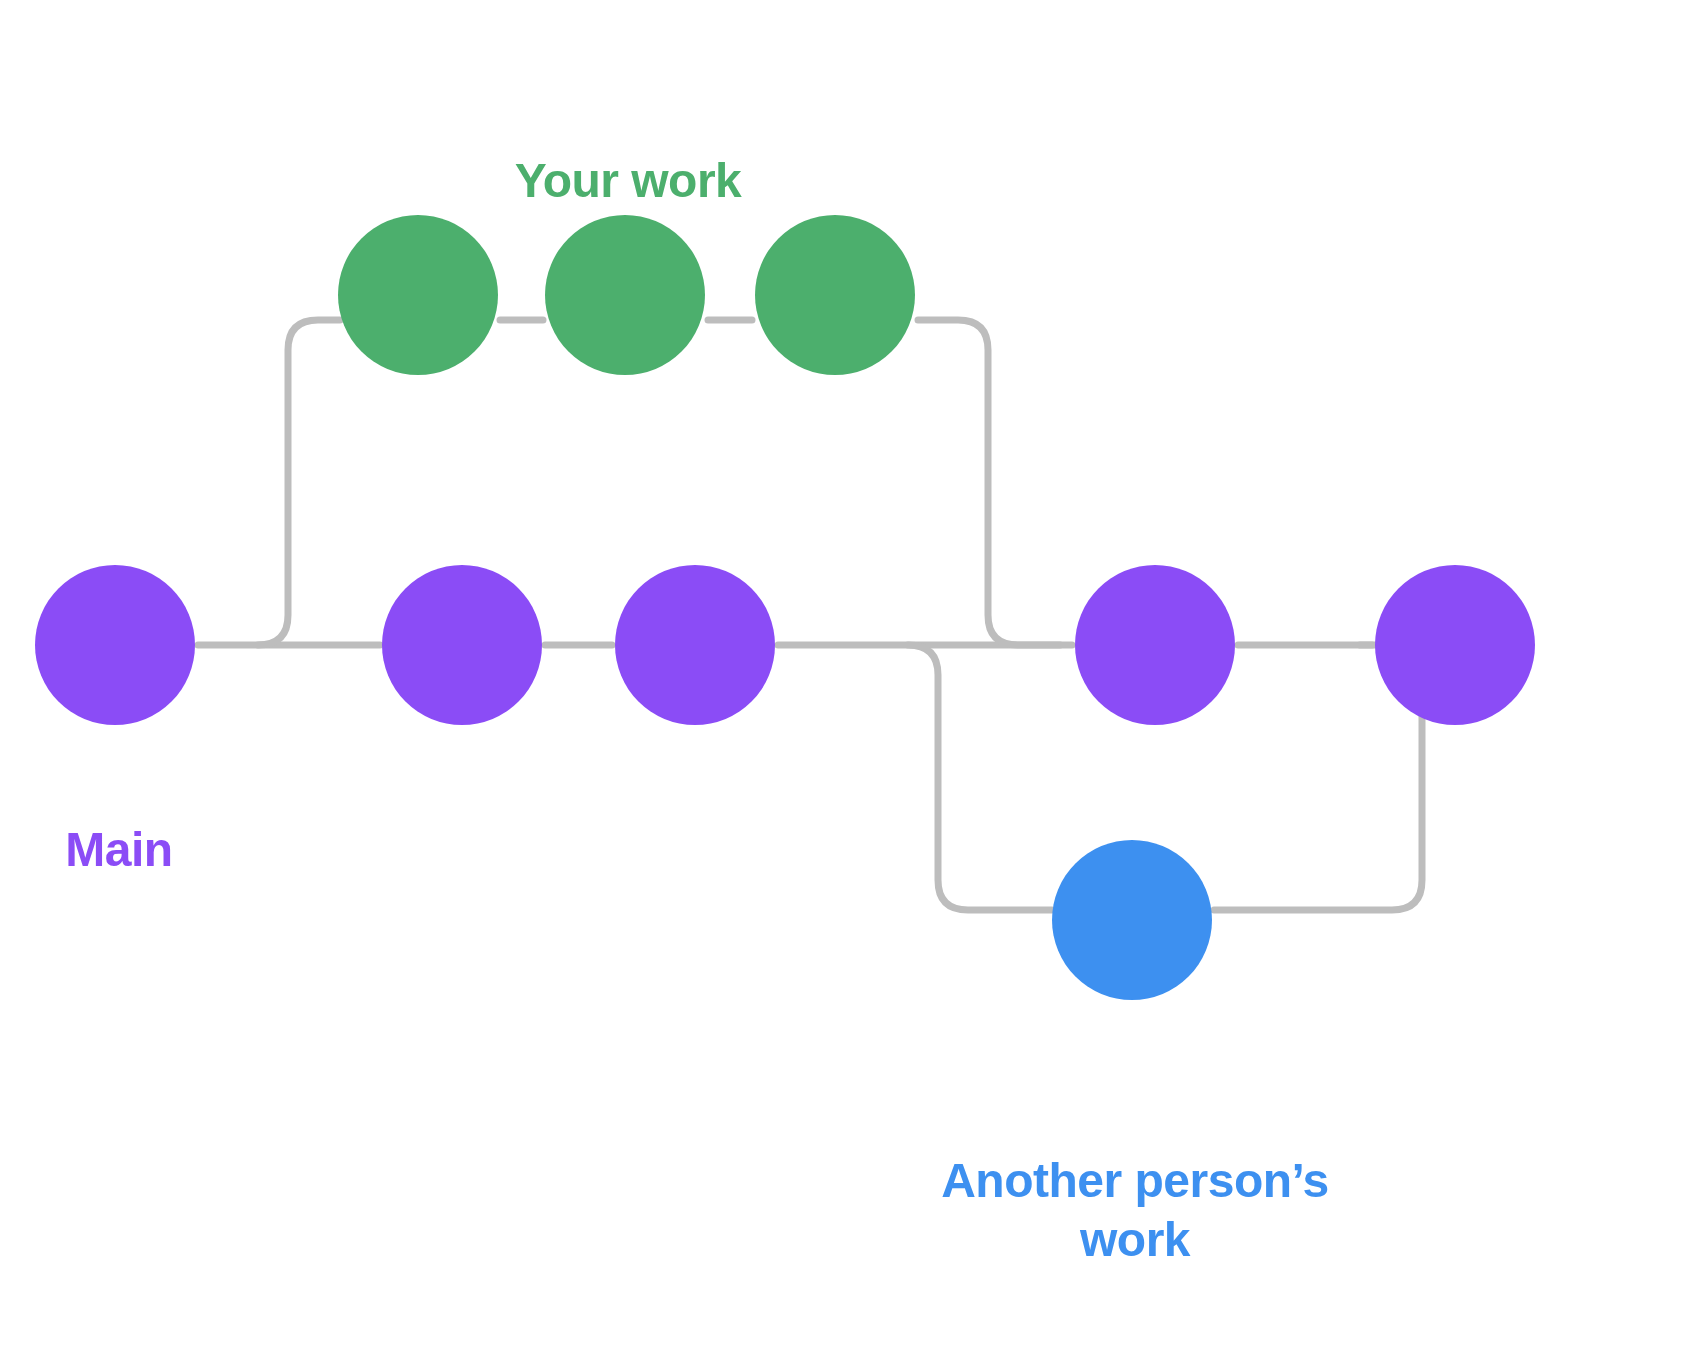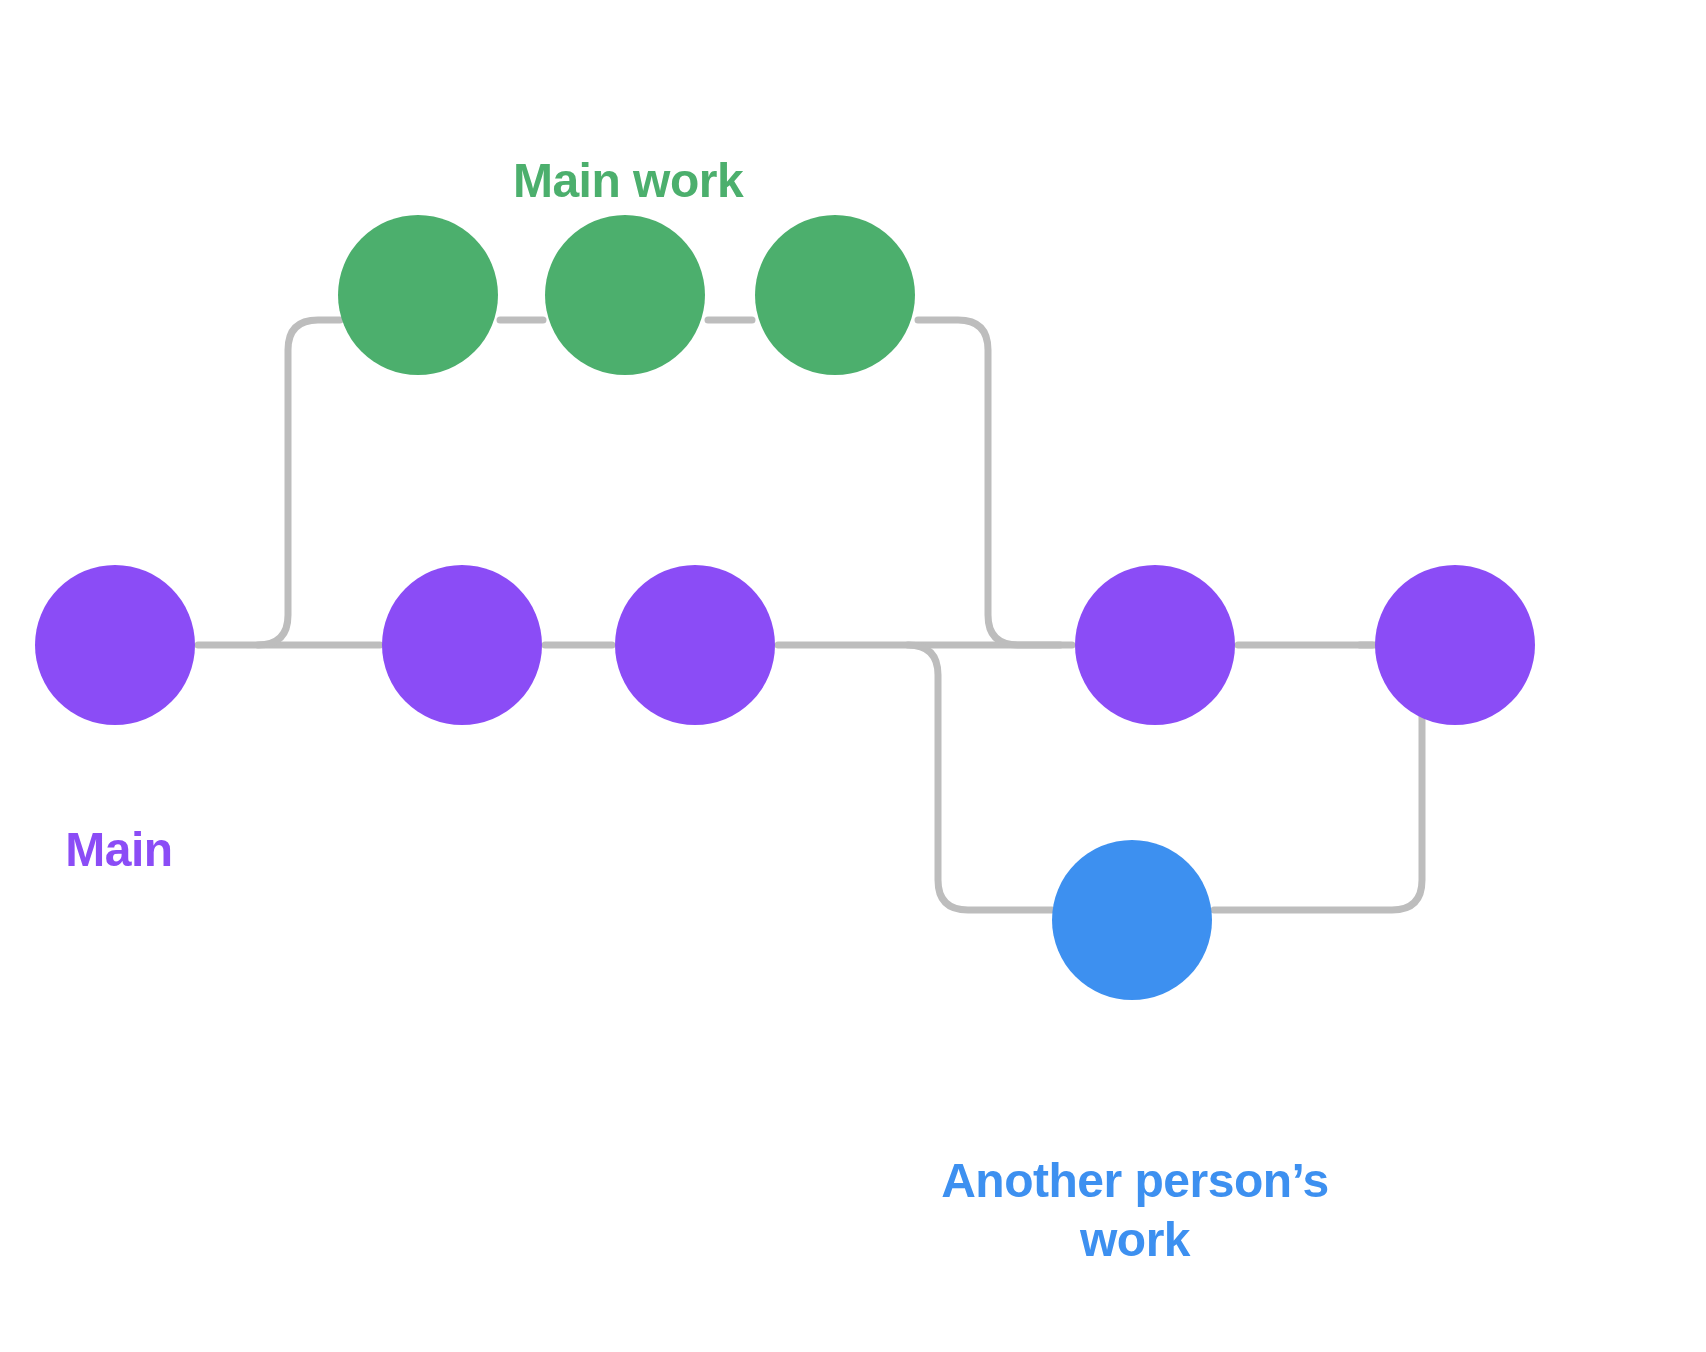--- a/index.html
+++ b/index.html
@@ -64,21 +64,21 @@
       <div class="node" style="left: 615px; top: 565px; width: 160px; height: 160px; background: rgb(139, 76, 246);"></div>
       <div class="node" style="left: 1075px; top: 565px; width: 160px; height: 160px; background: rgb(139, 76, 246);"></div>
       <div class="node" style="left: 1375px; top: 565px; width: 160px; height: 160px; background: rgb(139, 76, 246);"></div>
       <div class="node" style="left: 338px; top: 215px; width: 160px; height: 160px; background: rgb(76, 175, 109);"></div>
       <div class="node" style="left: 545px; top: 215px; width: 160px; height: 160px; background: rgb(76, 175, 109);"></div>
       <div class="node" style="left: 755px; top: 215px; width: 160px; height: 160px; background: rgb(76, 175, 109);"></div>
       <div class="node" style="left: 1052px; top: 840px; width: 160px; height: 160px; background: rgb(61, 144, 240);"></div>
     </div>
 
   <div class="label label-center" style="color: rgb(76, 175, 109); font-size: 48px; left: 0px; top: 93.44px; width: 100%; text-align: center; transform: translateX(-225px);">
-    <span>Main work</span>
+    <span>Your work</span>
   </div>
 
   <div class="label label-center" style="color: rgb(139, 76, 246); font-size: 48px; left: 0px; top: 762.44px; width: 100%; text-align: center; transform: translateX(-734px);">
     <span>Main</span>
   </div>
 
   <div class="label label-center" style="color: rgb(61, 144, 240); font-size: 48px; left: 0px; top: 1093.44px; width: 100%; text-align: center; transform: translateX(282px);">
     <span>Another person’s
 work</span>
   </div>

